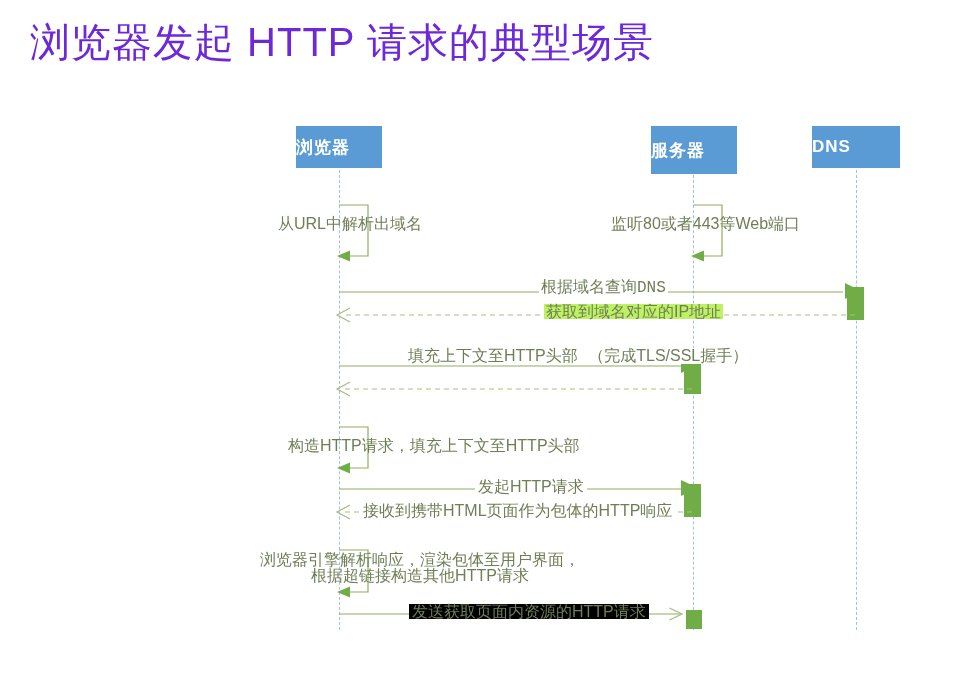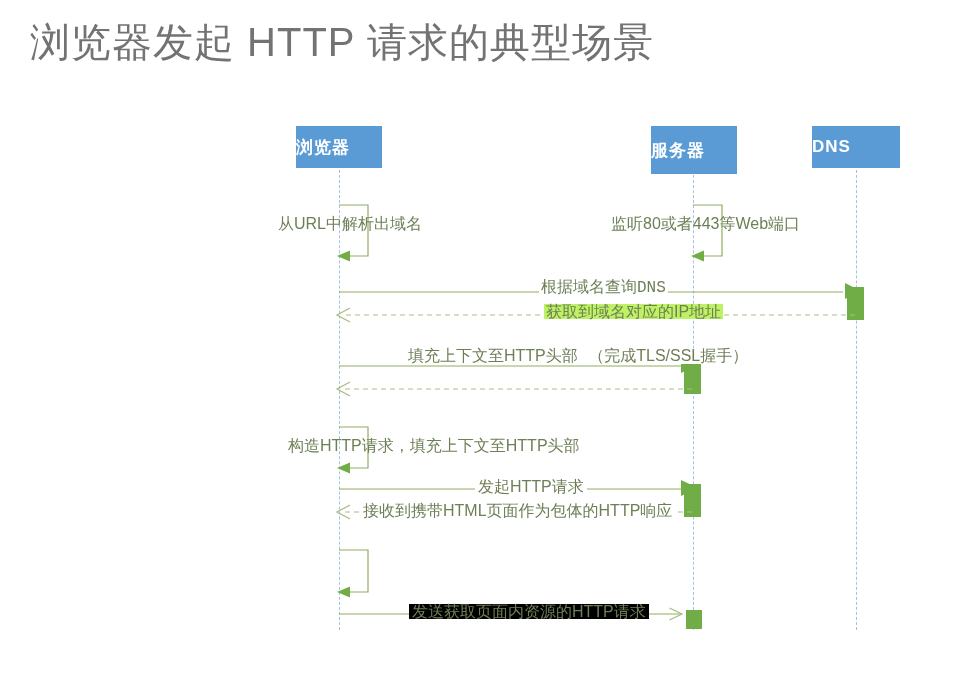--- a/index.html
+++ b/index.html
@@ -13,21 +13,21 @@
     position: relative;
     overflow: hidden;
     font-family: "Liberation Sans", "DejaVu Sans", sans-serif;
   }
   #page-title {
     position: absolute;
     left: 30px;
     top: 18px;
     font-size: 40px;
     font-weight: 400;
-    color: #737373;
+    color: #6d28d9;
     letter-spacing: 1px;
     white-space: nowrap;
     line-height: 1.2;
   }
   #diagram {
     position: absolute;
     left: 0;
     top: 0;
   }
   .participant-box {
@@ -177,17 +177,19 @@
     <div style="background:#ffffff; display:inline-block; padding:0 3px;">（完成TLS/SSL握手）</div>
   </div>
 
   <div class="msg-label" style="left:288px; top:438px;">构造HTTP请求，填充上下文至HTTP头部</div>
 
   <div class="msg-label" style="left:475px; top:479px; background:#ffffff; padding:0 3px;">发起HTTP请求</div>
 
   <div class="msg-label" style="left:360px; top:503px; background:#ffffff; padding:0 3px;text-align:right;">接收到携带HTML页面作为包体的HTTP响应</div>
 
   <div class="msg-label two-line" style="left:255px; top:552px; width:330px; text-align:center;">
+    <div>浏览器引擎解析响应，渲染包体至用户界面，</div>
+    <div>根据超链接构造其他HTTP请求</div>
   </div>
 
   <div class="msg-label" style="left:409px; top:604px; background:#000000; padding:0 3px;">发送获取页面内资源的HTTP请求</div>
 
 </div>
 
 </body></html>

